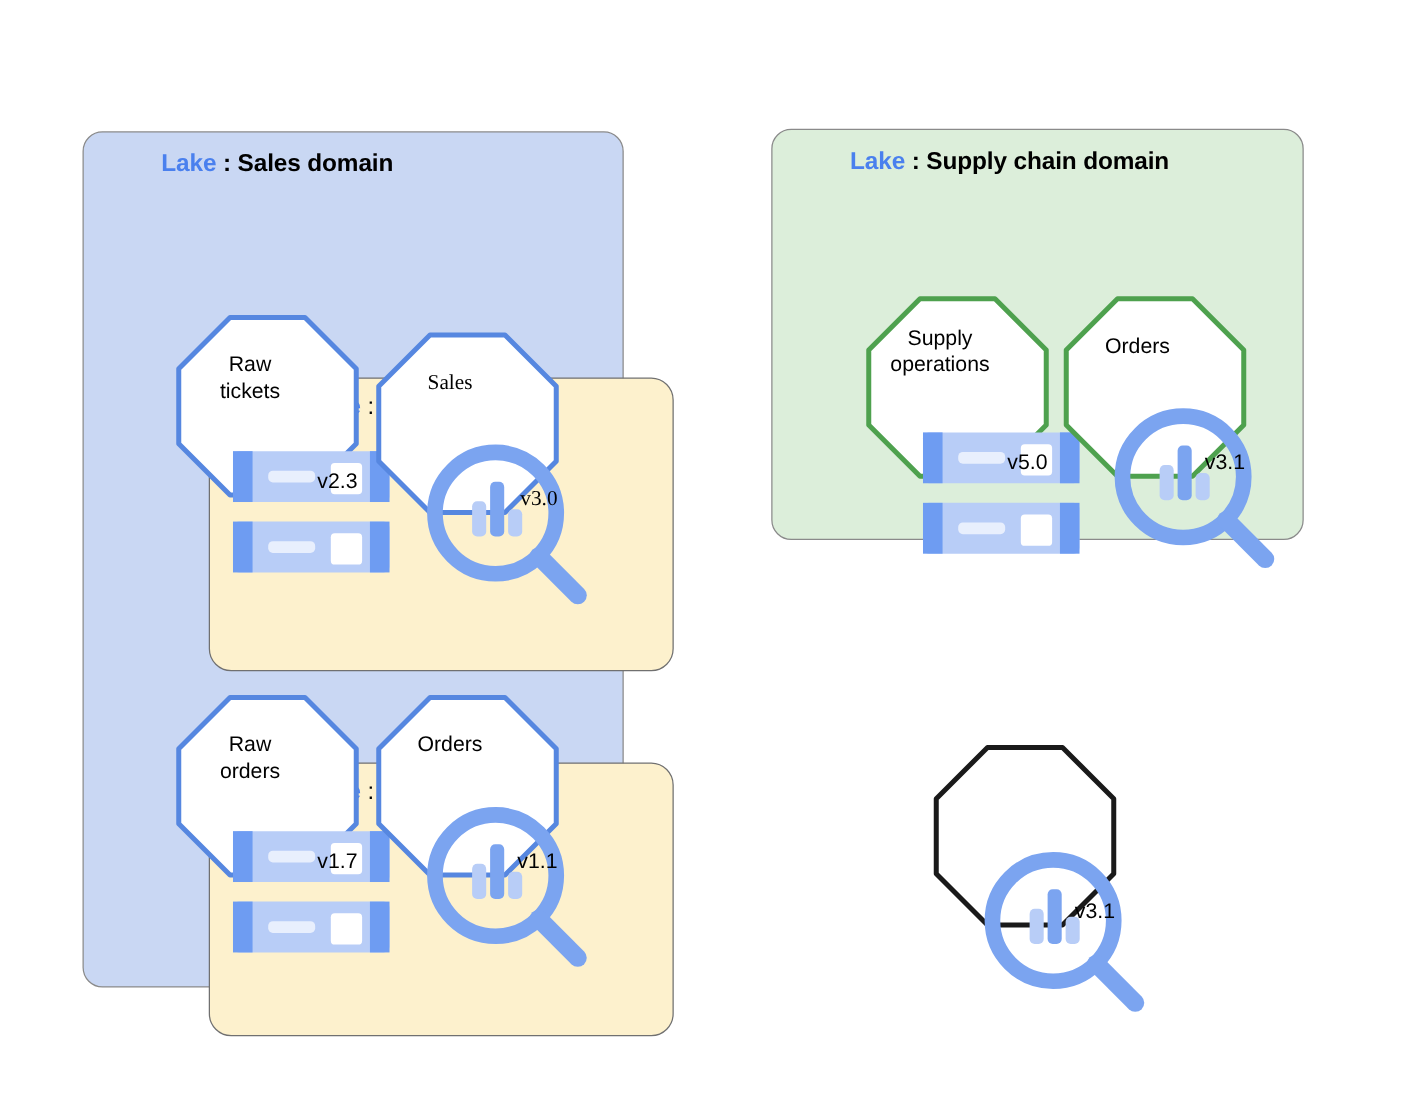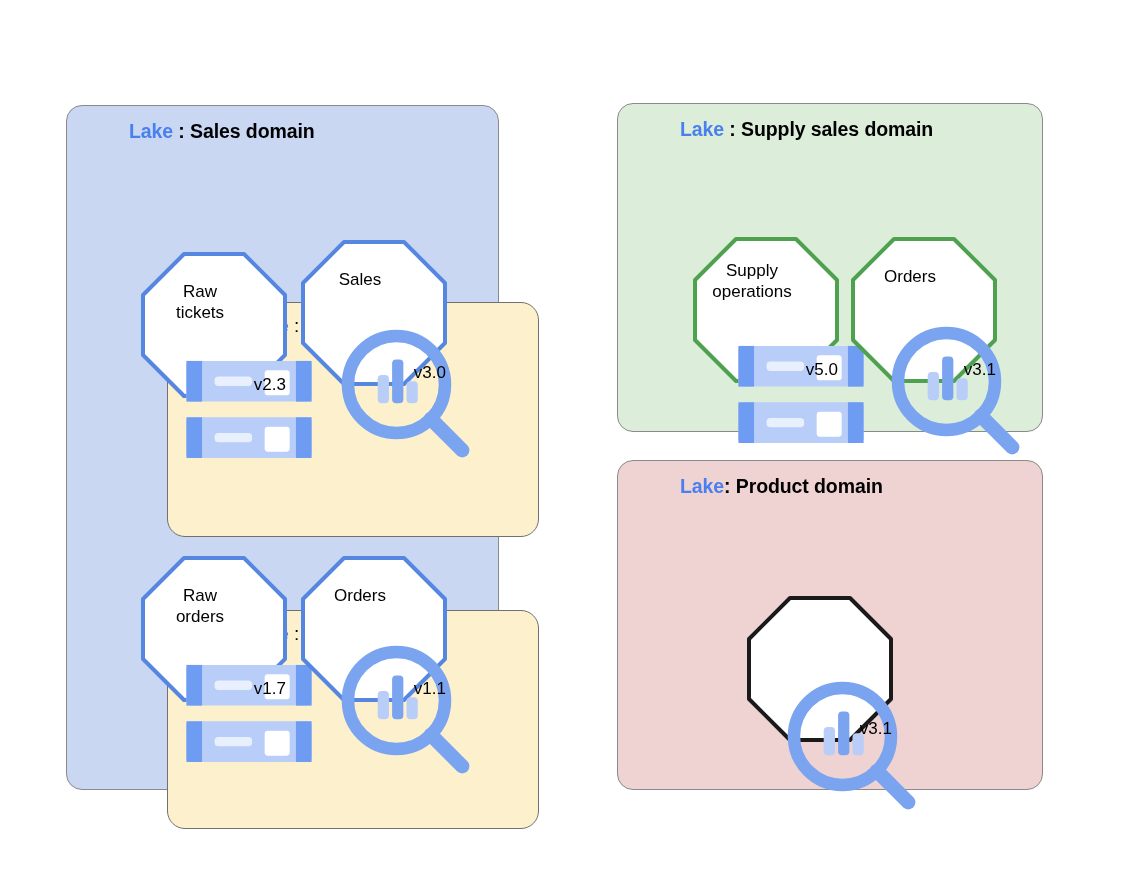--- a/index.html
+++ b/index.html
@@ -113,21 +113,21 @@
   .asset-version {
     position: absolute;
     right: -28px;
     bottom: 2px;
     font-size: 17px;
     color: #000;
   }
 
   
   #asset-raw-tickets    { left: 142px; top: 253px; }
-  #asset-sales          { left: 302px; top: 241px; }
+  #asset-sales          { left: 302px; top: 267px; font-family: Liberation Serif, serif; }
   #asset-raw-orders     { left: 142px; top: 557px; }
   #asset-orders         { left: 302px; top: 557px; }
   #asset-supply-ops     { left: 694px; top: 238px; }
   #asset-stocks         { left: 852px; top: 238px; }
   #asset-product-ref    { left: 748px; top: 597px; }
 
   #asset-supply-ops .asset-label { top: 22px; }
   #asset-product-ref .asset-label { top: 22px; }
   #asset-product-ref .asset-icon { top: 80px; }
   #asset-supply-ops .asset-icon { top: 86px; }
@@ -152,31 +152,25 @@
 
     <div class="zone" id="zone-online">
       <div class="zone-title">
         <span class="kw">Data zone</span><span class="nm"> : </span><span class="nm">Online sales</span>
       </div>
     </div>
   </div>
 
   <div class="lake" id="lake-supply">
     <div class="lake-title">
-      <span class="kw">Lake</span><span class="nm"> : </span><span class="nm">Supply sales domain</span>
-    </div>
-
-  </div>
-
-  <div class="lake" id="lake-product">
-    <div class="lake-title">
-      <span class="kw">Lake</span><span class="nm">: </span><span class="nm">Product domain</span>
-    </div>
-
-  </div>
+      <span class="kw">Lake</span><span class="nm"> : </span><span class="nm">Supply chain domain</span>
+    </div>
+
+  </div>
+
 
   <div class="asset" id="asset-raw-tickets">
     <svg viewBox="0 0 144 144">
       <polygon points="42,1 102,1 143,42 143,102 102,143 42,143 1,102 1,42" fill="#ffffff" stroke="#5687e0" stroke-width="4" stroke-linejoin="round"></polygon>
     </svg>
     <div class="asset-label">Raw
 tickets</div>
     <div class="asset-icon">
       <svg viewBox="0 0 46 46" width="46" height="46">
         <g>

